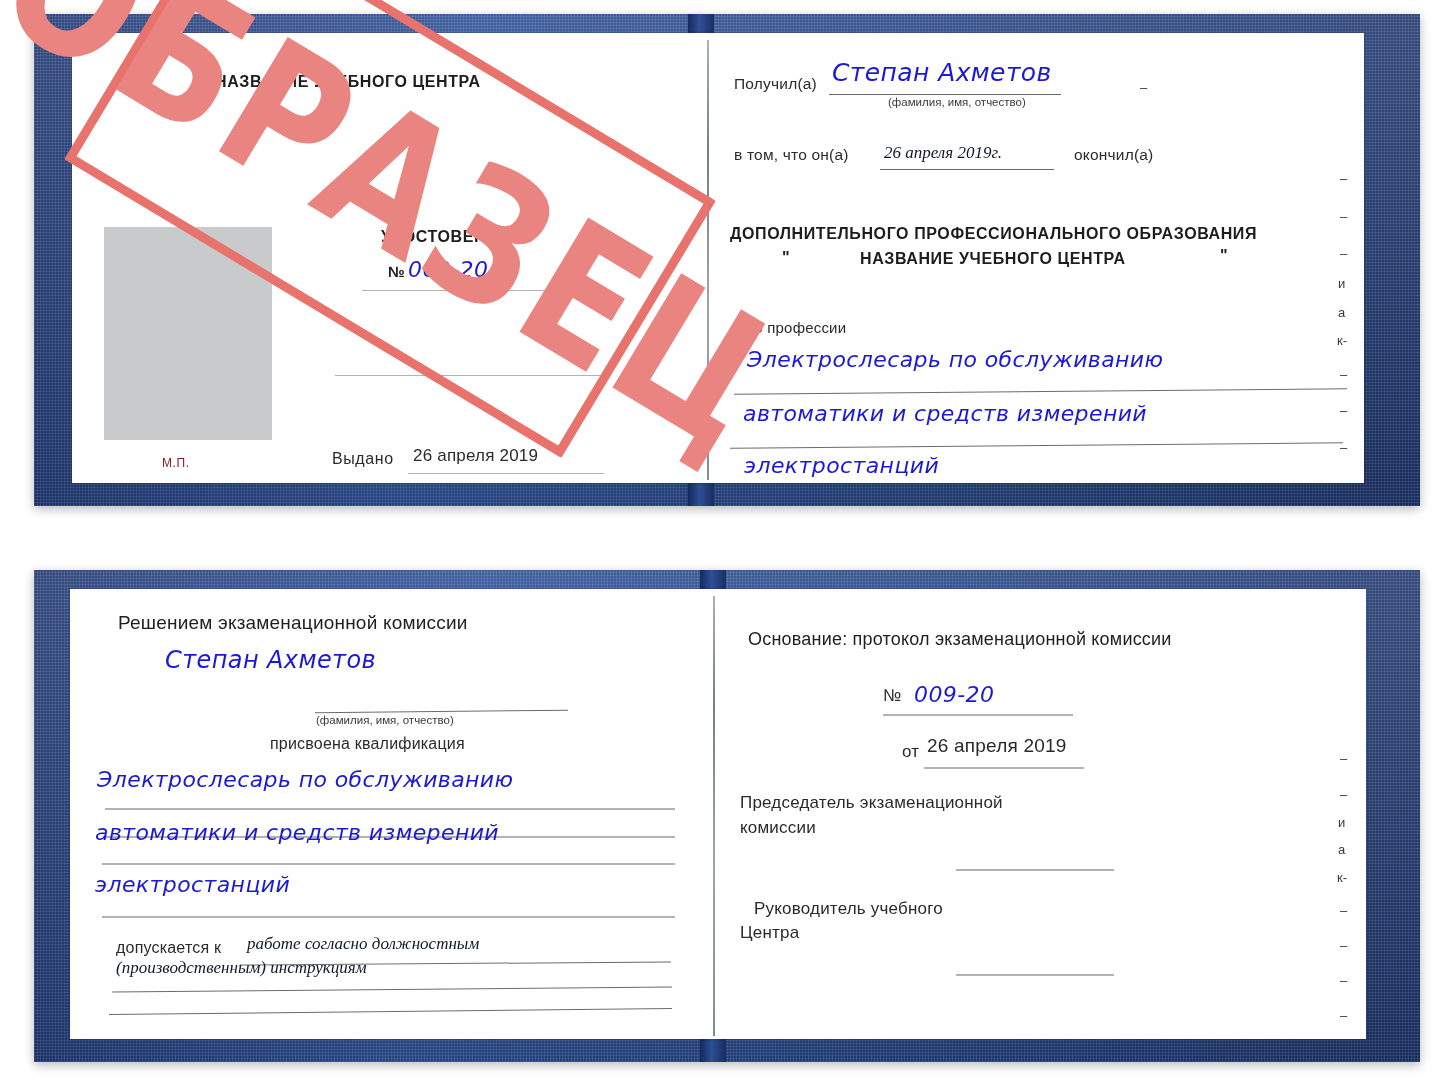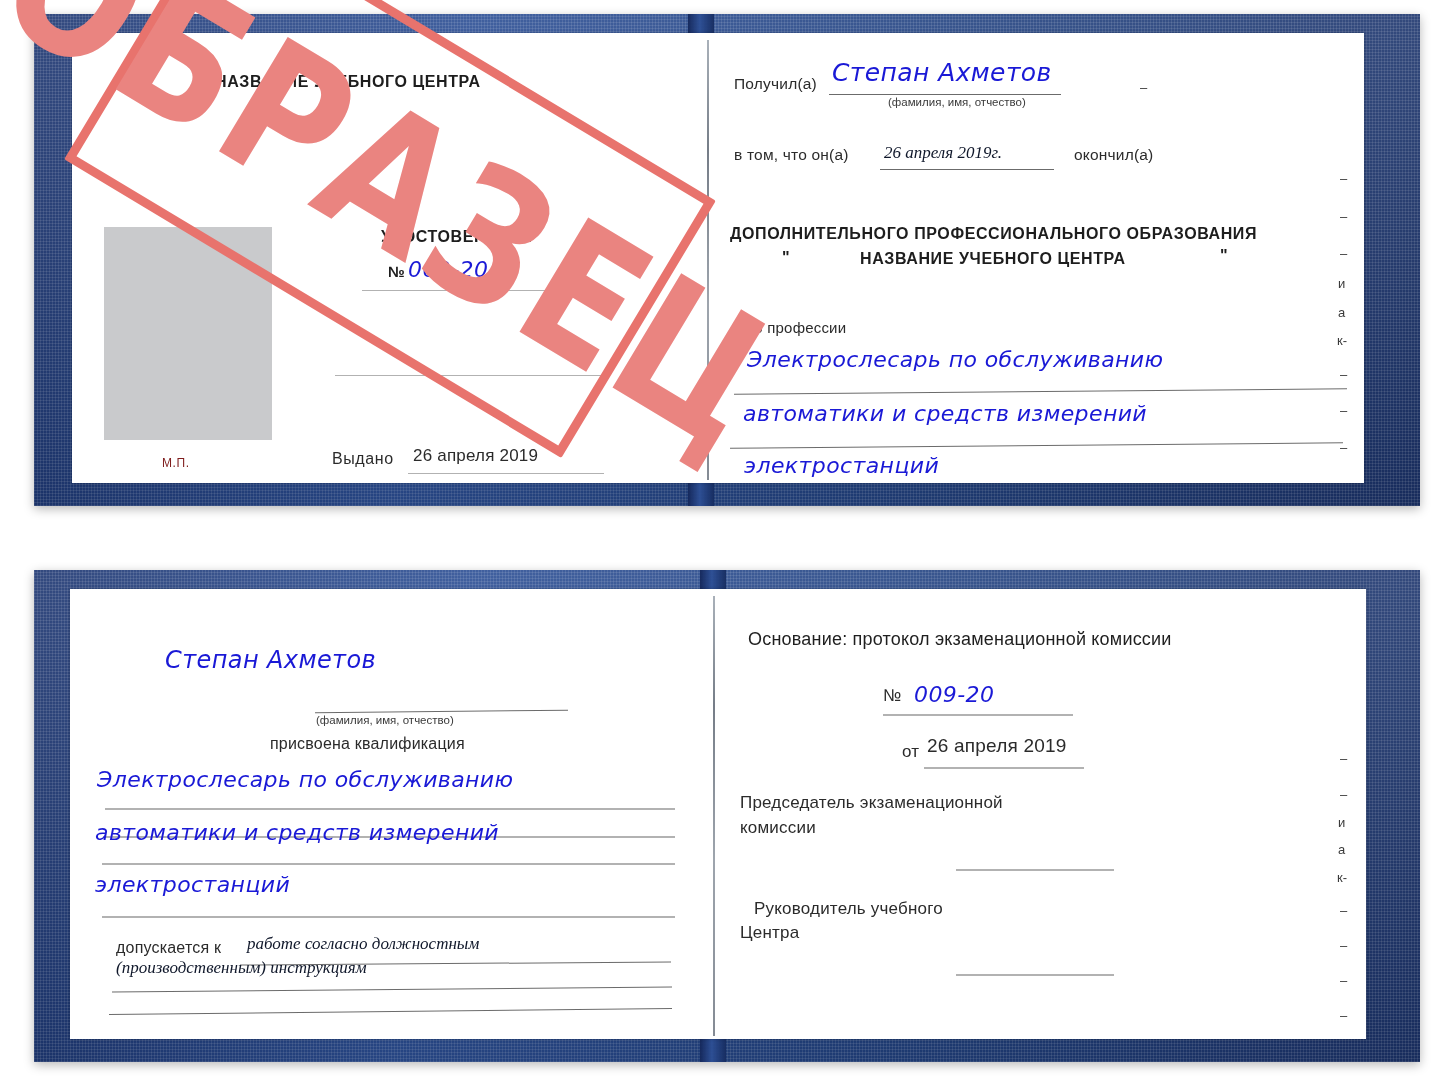--- a/index.html
+++ b/index.html
@@ -168,20 +168,21 @@
 
   <div class="book" style="left:34px; top:570px; width:1386px; height:492px;">
   </div>
   <div class="spine" style="left:700px; top:570px; width:26px; height:492px;"></div>
 
   <div class="pages" style="left:70px; top:589px; width:1296px; height:450px;"></div>
   <div class="gutter" style="left:713px; top:596px; height:440px;"></div>
 
   <div class="pg" style="left:70px; top:589px; width:640px; height:450px;">
 
+    <div class="pr" style="position:absolute; left:48px; top:23px; font-size:19px; color:#1f1f1f;">Решением экзаменационной комиссии</div>
 
     <div class="hand" style="position:absolute; left:95px; top:57px; font-size:24px;">Степан Ахметов</div>
     <div class="rule dk" style="left:245px; top:122px; width:253px; transform:rotate(-0.6deg);"></div>
     <div class="sm" style="position:absolute; left:246px; top:125px;">(фамилия, имя, отчество)</div>
 
     <div class="pr" style="position:absolute; left:200px; top:146px; font-size:16px;">присвоена квалификация</div>
 
     <div class="hand" style="position:absolute; left:27px; top:178px;">Электрослесарь по обслуживанию</div>
     <div class="rule lt" style="left:35px; top:219px; width:570px; height:2px;"></div>
     <div class="rule lt" style="left:33px; top:247px; width:572px; height:2px;"></div>

